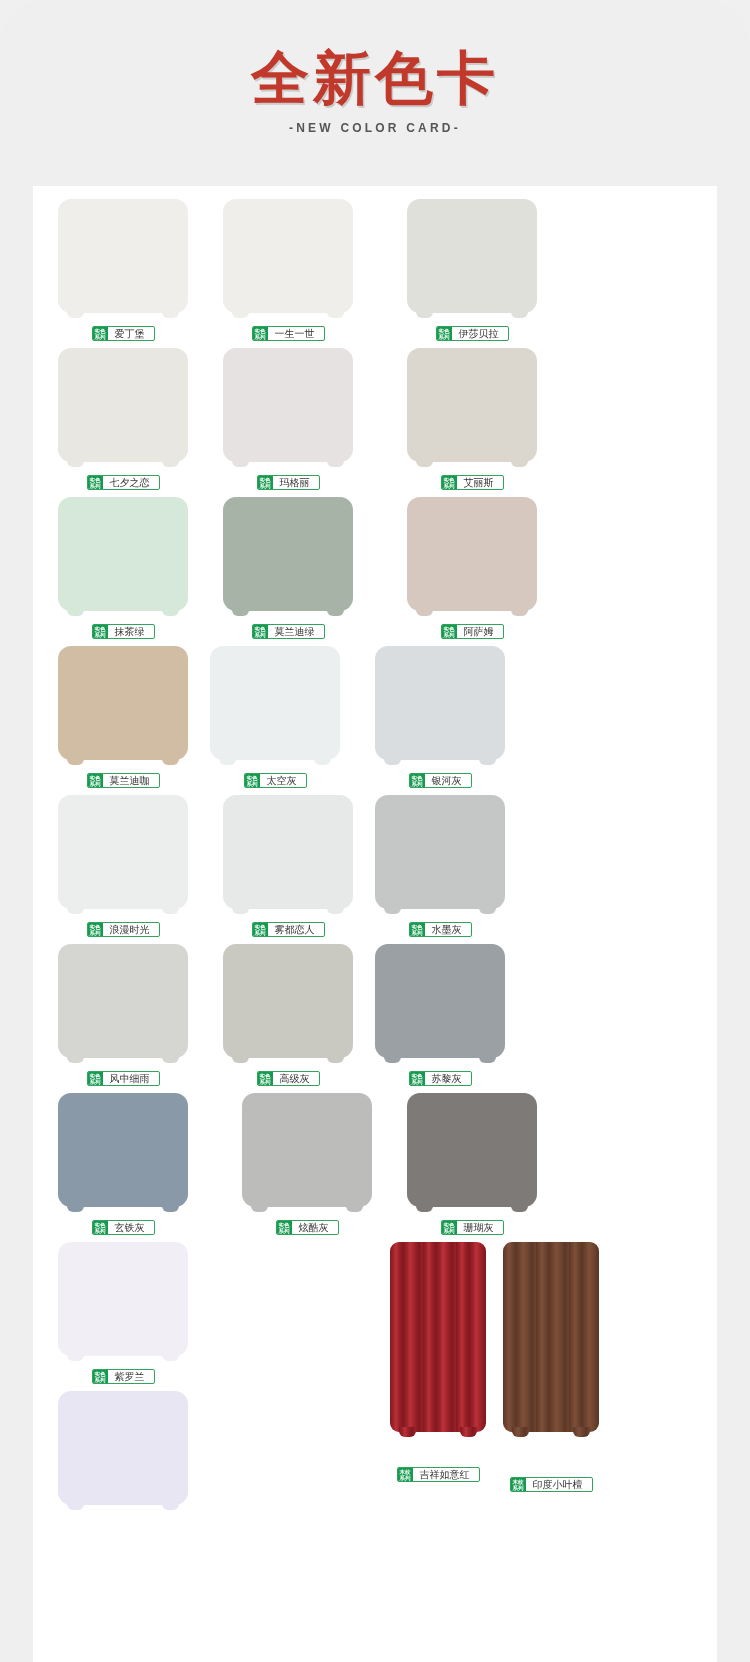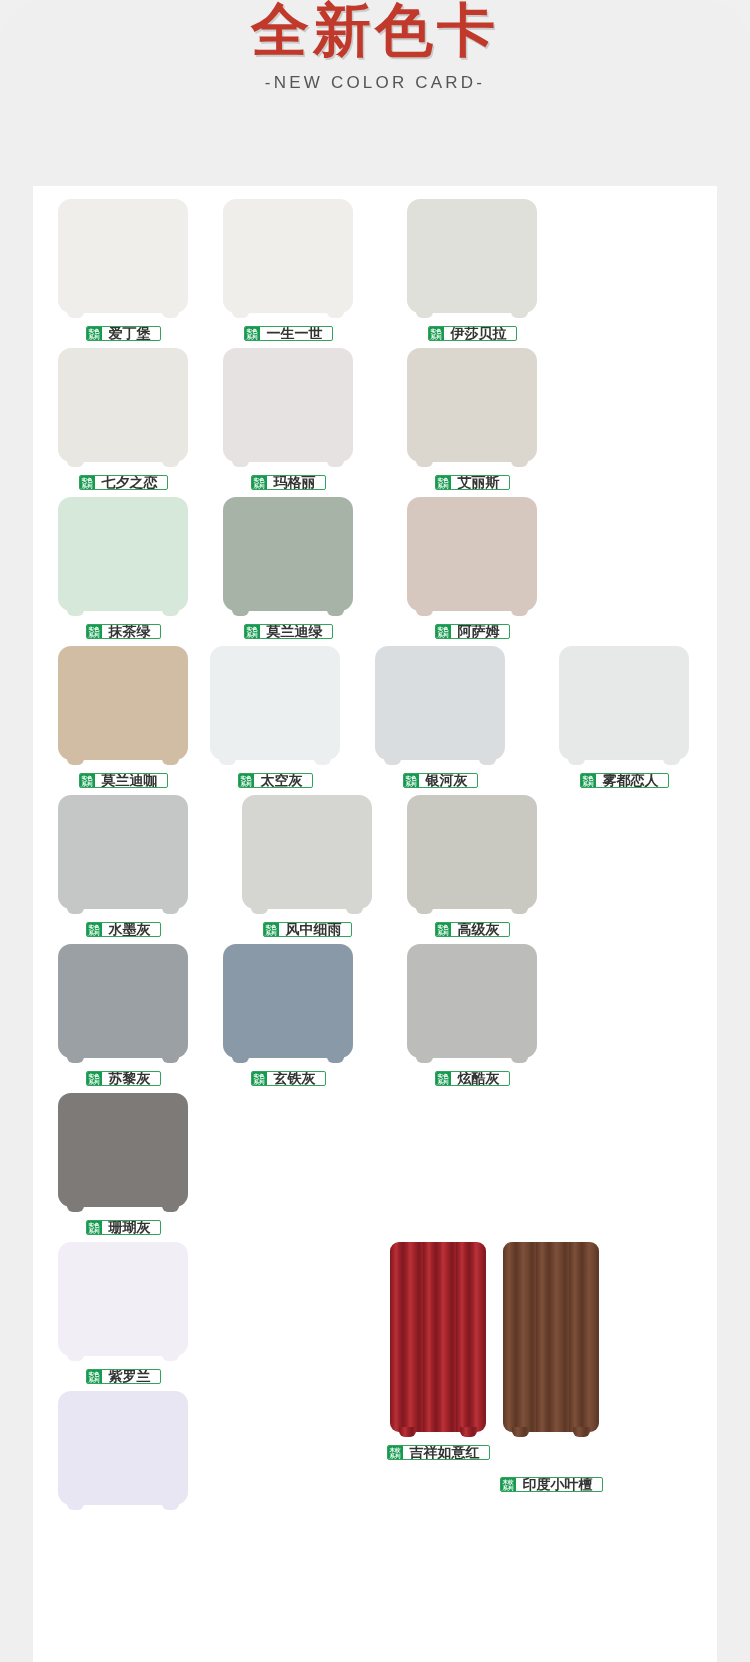--- a/index.html
+++ b/index.html
@@ -21,38 +21,39 @@
     width: 750px; height: 1662px;
     background: #efefef;
     border-top-left-radius: 46px;
     border-top-right-radius: 46px;
     overflow: hidden;
   }
 
   
   .header {
     width: 100%;
+    padding-top: 48px;
     text-align: center;
     background: transparent;
   }
   .header-title {
     font-family: "DejaVu Sans", sans-serif;
     font-size: 58px;
     font-weight: 900;
     letter-spacing: 4px;
     color: #c0392b;
     line-height: 1.05;
     text-shadow: 1.5px 1.5px 0 rgba(120,120,120,0.30);
   }
   .header-subtitle {
     margin-top: 12px;
-    font-size: 17px;
+    font-size: 12px;
     letter-spacing: 3.2px;
     color: #555;
-    font-weight: 400;
+    font-weight: 700;
   }
 
   
   .card {
     position: absolute;
     left: 33px;
     top: 186px;
     width: 684px;
     height: 1476px;
     background: #ffffff;
@@ -125,27 +126,27 @@
     padding: 1px 2px;
     display: flex;
     flex-direction: column;
     justify-content: center;
     align-items: center;
     letter-spacing: 0;
     white-space: nowrap;
   }
   .label-name {
     color: #333333;
-    font-size: 14px;
+    font-size: 10px;
     line-height: 13px;
     padding: 0 9px 0 7px;
     white-space: nowrap;
     display: flex;
     align-items: center;
-    font-weight: 700;
+    font-weight: 400;
   }
 </style>
 </head>
 <body>
 
 <div class="page-shell">
 
   <div class="header">
     <div class="header-title">全新色卡</div>
     <div class="header-subtitle">-NEW COLOR CARD-</div>
@@ -264,20 +265,30 @@
           </div>
         </div>
         <div class="cell gap-col">
           <div class="swatch" style="background: rgb(218, 221, 223);"></div>
           <div class="label">
             <span class="label-badge">
               <span>实色</span>
               <span>系列</span>
             </span>
             <span class="label-name">银河灰</span>
+          </div>
+        </div>
+        <div class="cell">
+          <div class="swatch" style="background: rgb(236, 238, 237);"></div>
+          <div class="label">
+            <span class="label-badge">
+              <span>实色</span>
+              <span>系列</span>
+            </span>
+            <span class="label-name">浪漫时光</span>
           </div>
         </div>
         <div class="cell last">
           <div class="swatch" style="background: rgb(231, 233, 232);"></div>
           <div class="label">
             <span class="label-badge">
               <span>实色</span>
               <span>系列</span>
             </span>
             <span class="label-name">雾都恋人</span>
@@ -363,21 +374,21 @@
                   <span>系列</span>
                 </span>
                 <span class="label-name">紫罗兰</span>
               </div>
             </div>
             <div class="cell gap-col">
               <div class="swatch" style="background: rgb(233, 230, 243);"></div>
             </div>
           </div>
           <div style="display: flex; flex-wrap: wrap; width: 330px; margin-left: 22px;">
-            <div class="cell" style="width: 104px; margin-right: 9px;">
+            <div class="cell" style="width: 104px; margin-right: 9px; gap: 22px;">
               <div class="swatch tall" style="background: repeating-linear-gradient(90deg, rgb(125, 26, 32) 0px, rgb(160, 32, 40) 3px, rgb(184, 51, 58) 6px, rgb(160, 32, 40) 9px, rgb(125, 26, 32) 13px, rgb(160, 32, 40) 17px, rgb(184, 51, 58) 20px, rgb(160, 32, 40) 25px, rgb(125, 26, 32) 29px, rgb(160, 32, 40) 33px); width: 96px;"></div>
               <div class="label">
                 <span class="label-badge">
                   <span>木纹</span>
                   <span>系列</span>
                 </span>
                 <span class="label-name">吉祥如意红</span>
               </div>
             </div>
             <div class="cell" style="width: 104px; margin-right: 9px; gap: 32px;">

